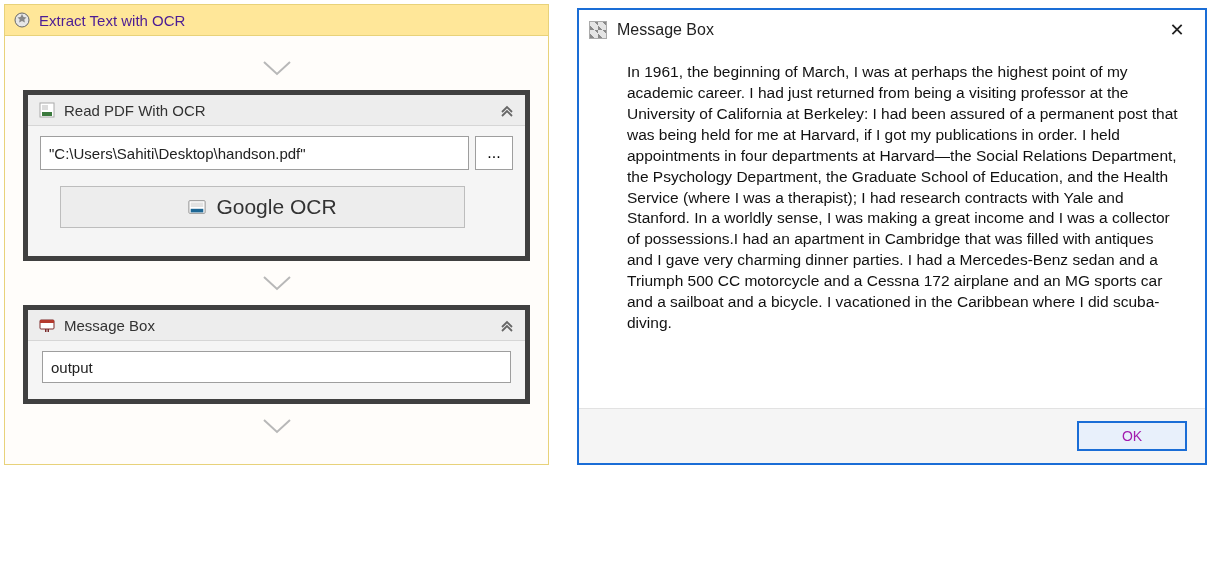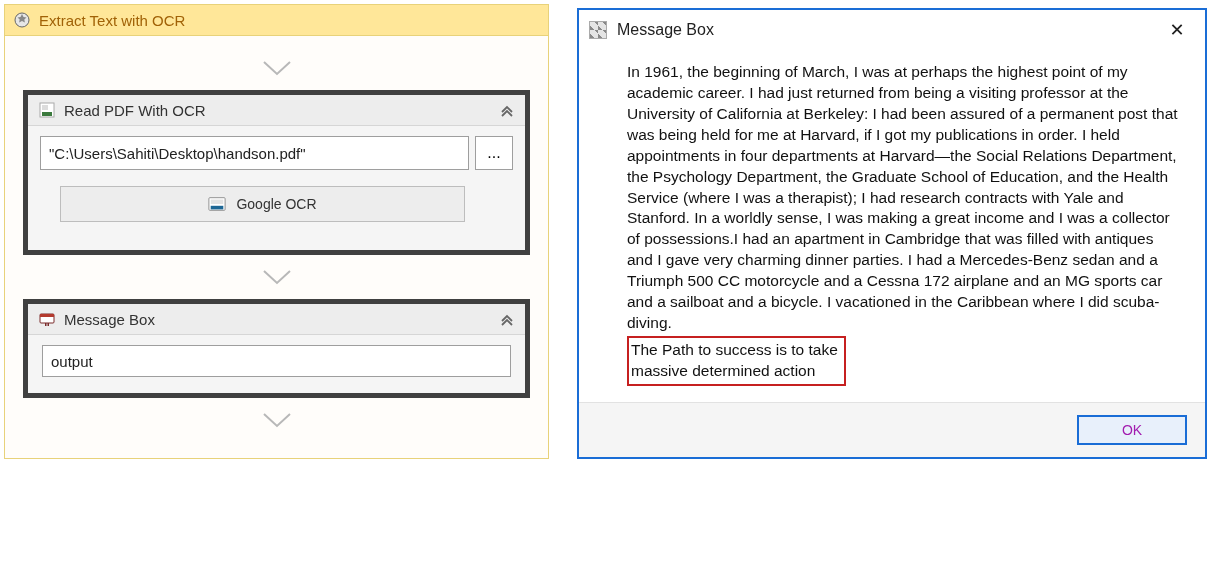--- a/index.html
+++ b/index.html
@@ -24,21 +24,21 @@
     background: #fffdfa;
   }
   .seq-header {
     background: #ffe799;
     border-bottom: 1px solid #e8d27a;
     padding: 6px 8px;
     display: flex;
     align-items: center;
     gap: 8px;
     font-size: 15px;
-    color: #a16207;
+    color: #4c1d95;
   }
   .seq-icon {
     width: 18px; height: 18px;
     display: inline-flex; align-items:center; justify-content:center;
   }
   .seq-body {
     padding: 10px 18px 16px 18px;
   }
   .drop-arrow {
     width: 100%;
@@ -96,21 +96,21 @@
   }
   .inner-activity {
     margin: 16px 48px 18px 20px;
     border: 1px solid #bdbdbd;
     background: #ededed;
     display:flex;
     align-items:center;
     justify-content:center;
     gap: 10px;
     padding: 8px 0;
-    font-size: 14px;
+    font-size: 21px;
     color: #333;
   }
   .msgbox-activity .act-row {
     padding: 10px 14px 16px 14px;
   }
   .text-input {
     width: 100%;
     height: 32px;
     border: 1px solid #9e9e9e;
     background: #fff;
@@ -298,24 +298,20 @@
   <div class="right-panel">
     <div class="dlg-titlebar">
       <span class="dlg-icon"></span>
       <span>Message Box</span>
       <span class="dlg-close">
         <span>✕</span>
       </span>
     </div>
     <div class="dlg-body">
       <div>In 1961, the beginning of March, I was at perhaps the highest point of my academic career. I had just returned from being a visiting professor at the University of California at Berkeley: I had been assured of a permanent post that was being held for me at Harvard, if I got my publications in order. I held appointments in four departments at Harvard—the Social Relations Department, the Psychology Department, the Graduate School of Education, and the Health Service (where I was a therapist); I had research contracts with Yale and Stanford. In a worldly sense, I was making a great income and I was a collector of possessions.I had an apartment in Cambridge that was filled with antiques and I gave very charming dinner parties. I had a Mercedes-Benz sedan and a Triumph 500 CC motorcycle and a Cessna 172 airplane and an MG sports car and a sailboat and a bicycle. I vacationed in the Caribbean where I did scuba-diving.</div>
-      <div class="highlight-box">
-        <div>The Path to success is to take</div>
-        <div>massive determined action</div>
-      </div>
     </div>
     <div class="dlg-footer">
       <div class="ok-btn">
         <span>OK</span>
       </div>
     </div>
   </div>
 
 </div>
 

